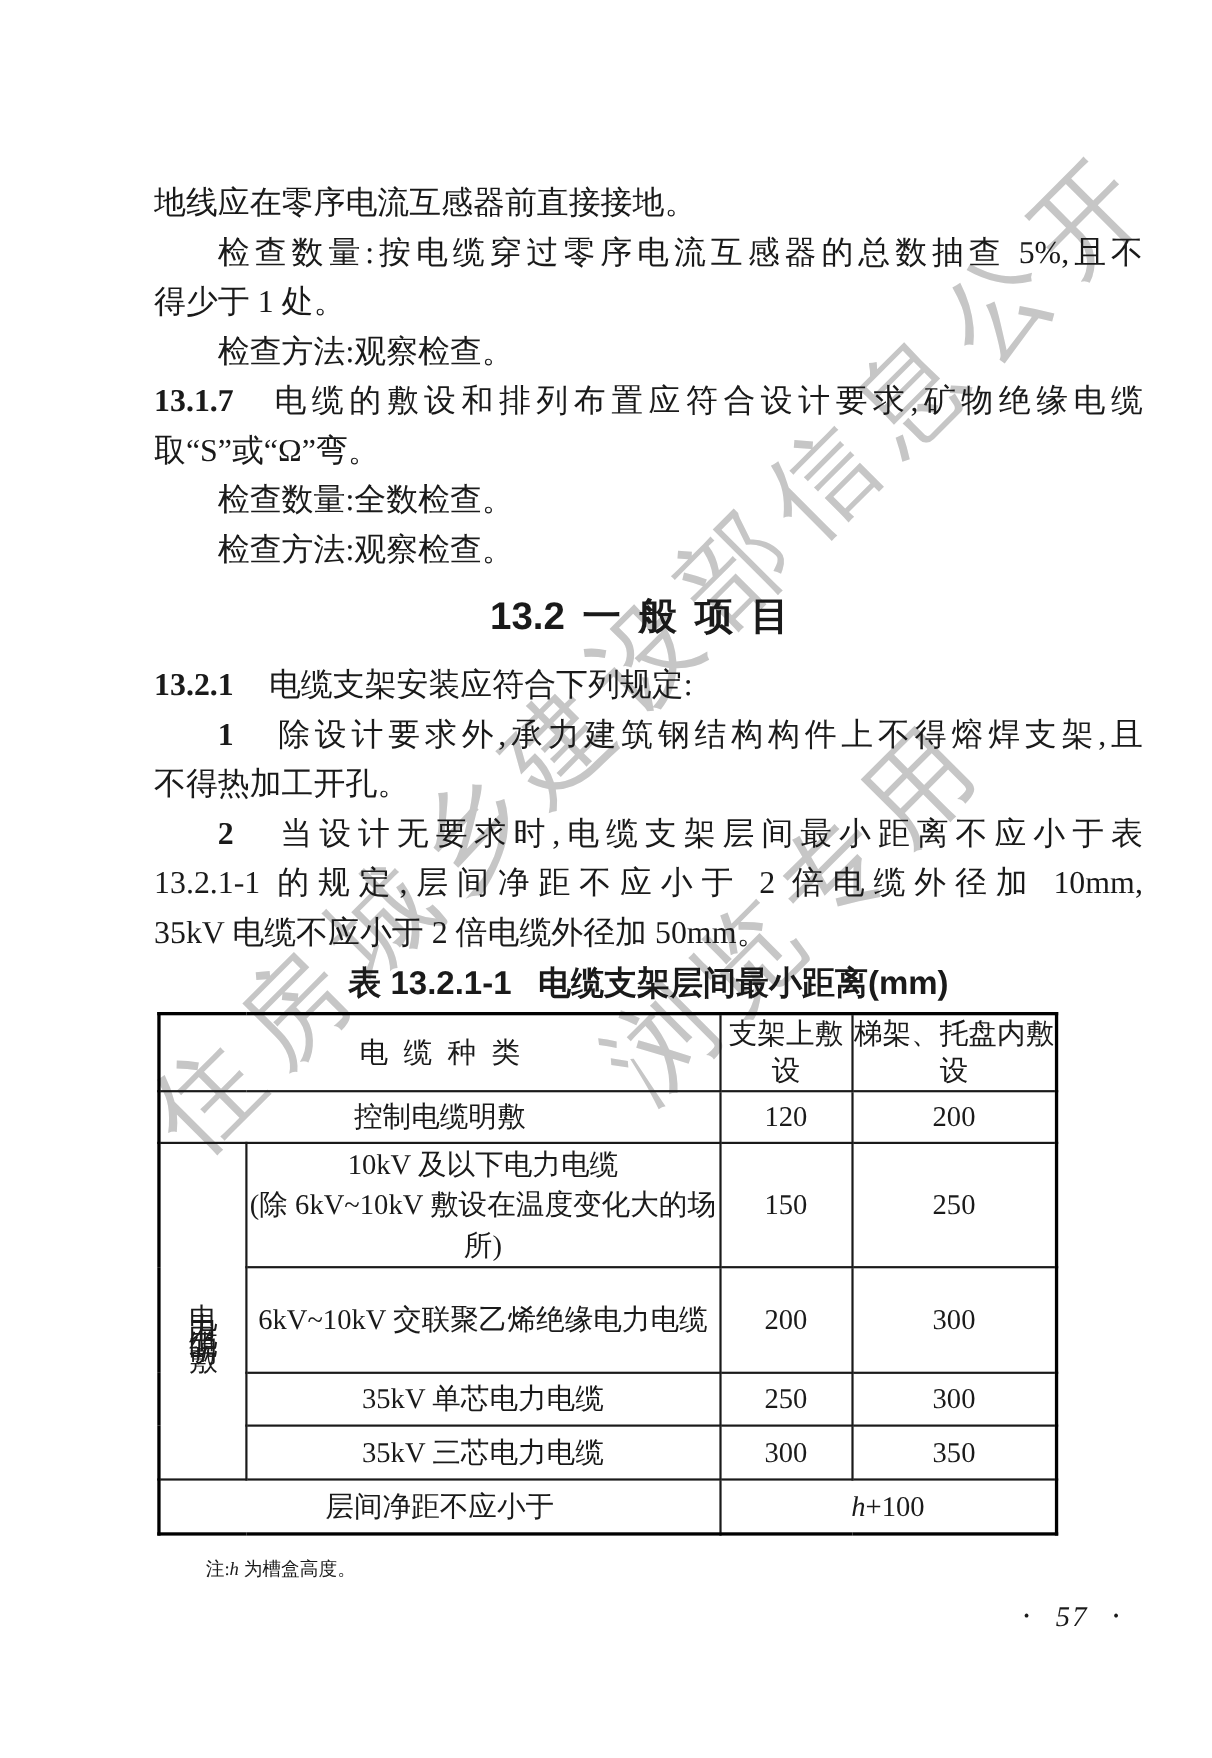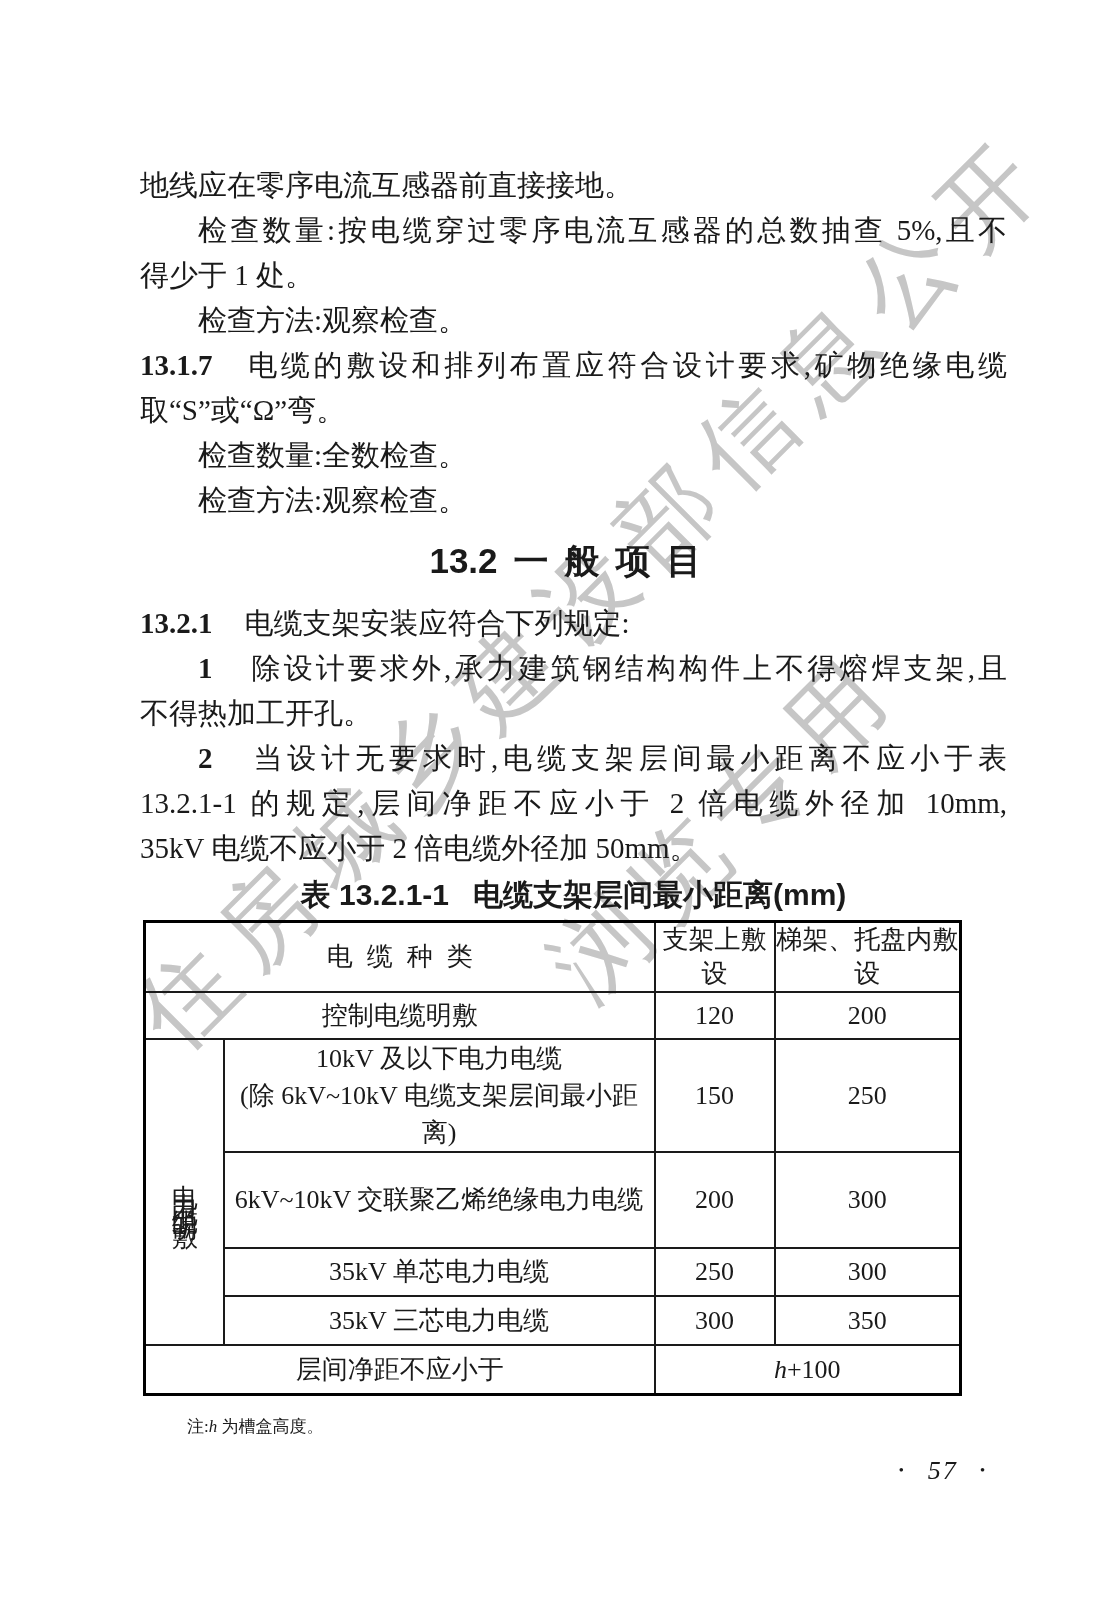--- a/index.html
+++ b/index.html
@@ -12,21 +12,21 @@
   .wm{
     position:absolute;white-space:nowrap;z-index:0;
     font-size:95px;line-height:114px;
     transform:rotate(-45deg);transform-origin:0 50%;
     font-family:"Liberation Serif","DejaVu Serif",serif;
     pointer-events:none;
   }
   .wm1{left:154px;top:974px;letter-spacing:18px;}
   .wm2{left:568px;top:925px;letter-spacing:15px;}
   
-  .content{position:relative;z-index:1;padding:163px 95px 0 140px;}
+  .content{position:relative;z-index:1;padding:163px 63px 0 140px;}
   .line{height:45px;line-height:45px;font-size:29px;}
   .jl{text-align:justify;text-align-last:justify;}
   .indent{padding-left:58px;}
   .snum{font-weight:bold;padding-right:32px;}
   .inum{font-weight:bold;padding-right:36px;}
   .heading{
     margin-top:16px;height:44px;line-height:44px;text-align:center;
     font-family:"Liberation Sans","DejaVu Sans",sans-serif;
     font-weight:bold;font-size:35px;
   }
@@ -132,21 +132,21 @@
         <td colspan="2">控制电缆明敷</td>
         <td>120</td>
         <td>200</td>
       </tr>
       <tr class="r2">
         <td rowspan="4" class="vcell">
           <span>电力电缆明敷</span>
         </td>
         <td class="cell2line">
           <div>10kV 及以下电力电缆</div>
-          <div>(除 6kV~10kV 电缆支架层间最小距离)</div>
+          <div>(除 6kV~10kV 敷设在温度变化大的场所)</div>
         </td>
         <td>150</td>
         <td>250</td>
       </tr>
       <tr class="r3">
         <td>6kV~10kV 交联聚乙烯绝缘电力电缆</td>
         <td>200</td>
         <td>300</td>
       </tr>
       <tr class="r4">

